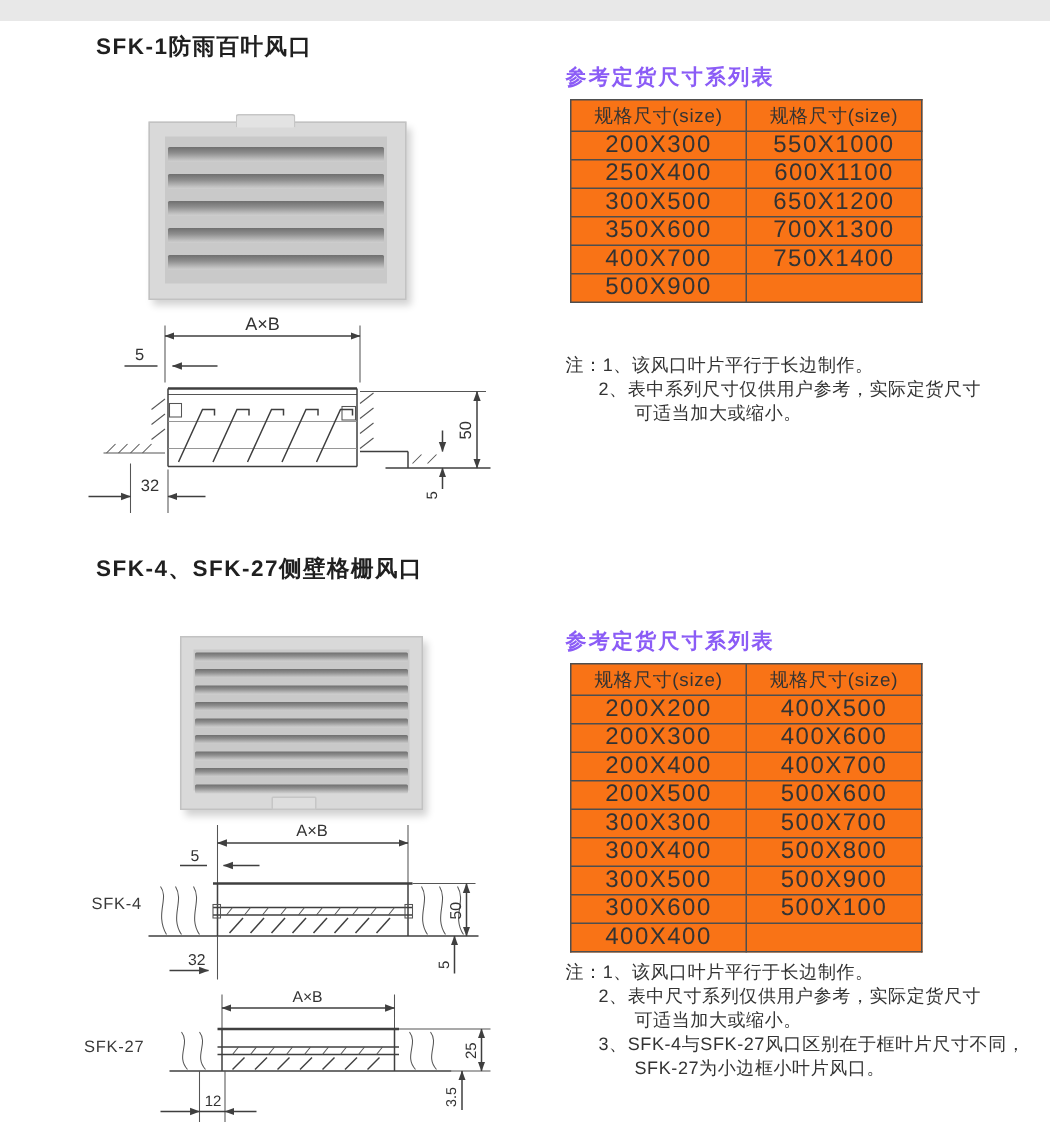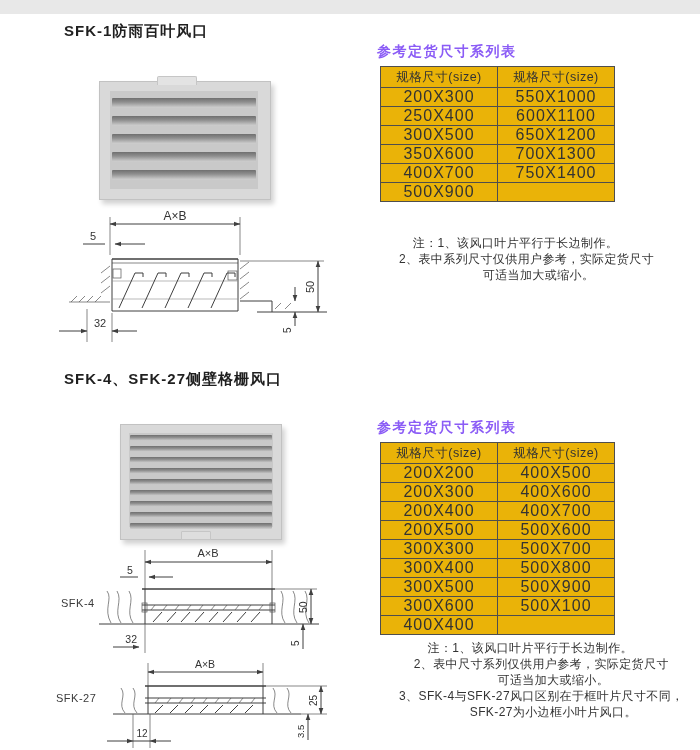--- a/index.html
+++ b/index.html
@@ -24,33 +24,33 @@
   .slat { border-radius:1px; background:linear-gradient(180deg,#6f6f6f 0%,#8e8e8e 40%,#c2c2c2 85%,#cfcfcf 100%); }
   .photo1 .slat { height:10px; margin:8px 2px 0 2px; }
   .photo1 .slat:first-child { margin-top:7px; }
   .photo2 .slat { height:6px; margin:5px 1px 0 1px; }
   .photo2 .slat:first-child { margin-top:2px; }
 
   
   .tbl-title { position:absolute; font-size:14px; font-weight:bold; letter-spacing:1.5px; color:#8b5cf6; white-space:nowrap; }
   .tt1 { left:377px; top:29px; }
   .tt2 { left:377px; top:405px; }
-  table.sizes { position:absolute; border-collapse:collapse; table-layout:fixed; background:#eab308; }
+  table.sizes { position:absolute; border-collapse:collapse; table-layout:fixed; background:#f97316; }
   table.sizes th, table.sizes td {
     border:1px solid #4e4e4e; width:116px; height:18px; padding:0;
     text-align:center; vertical-align:middle; font-weight:normal;
     font-size:16px; letter-spacing:1px; color:#333;
   }
   table.sizes th { height:20px; font-size:12.5px; letter-spacing:0.5px; }
   .tbl1 { left:380px; top:52px; }
   .tbl2 { left:380px; top:428px; }
 
   
   .notes { position:absolute; font-size:12px; color:#333; }
-  .notes .ln { height:16px; line-height:16px; white-space:nowrap; letter-spacing:0.4px;text-align:center; }
+  .notes .ln { height:16px; line-height:16px; white-space:nowrap; letter-spacing:0.4px; }
   .ind1 { margin-left:22px; }
   .ind2 { margin-left:46px; }
   .notes1 { left:377px; top:221px; }
   .notes2 { left:377px; top:626px; }
 
   
   .drawing { position:absolute; }
   .d1 { left:57px; top:195px; }
   .d2 { left:93px; top:529px; }
   .d3 { left:93px; top:646px; }

